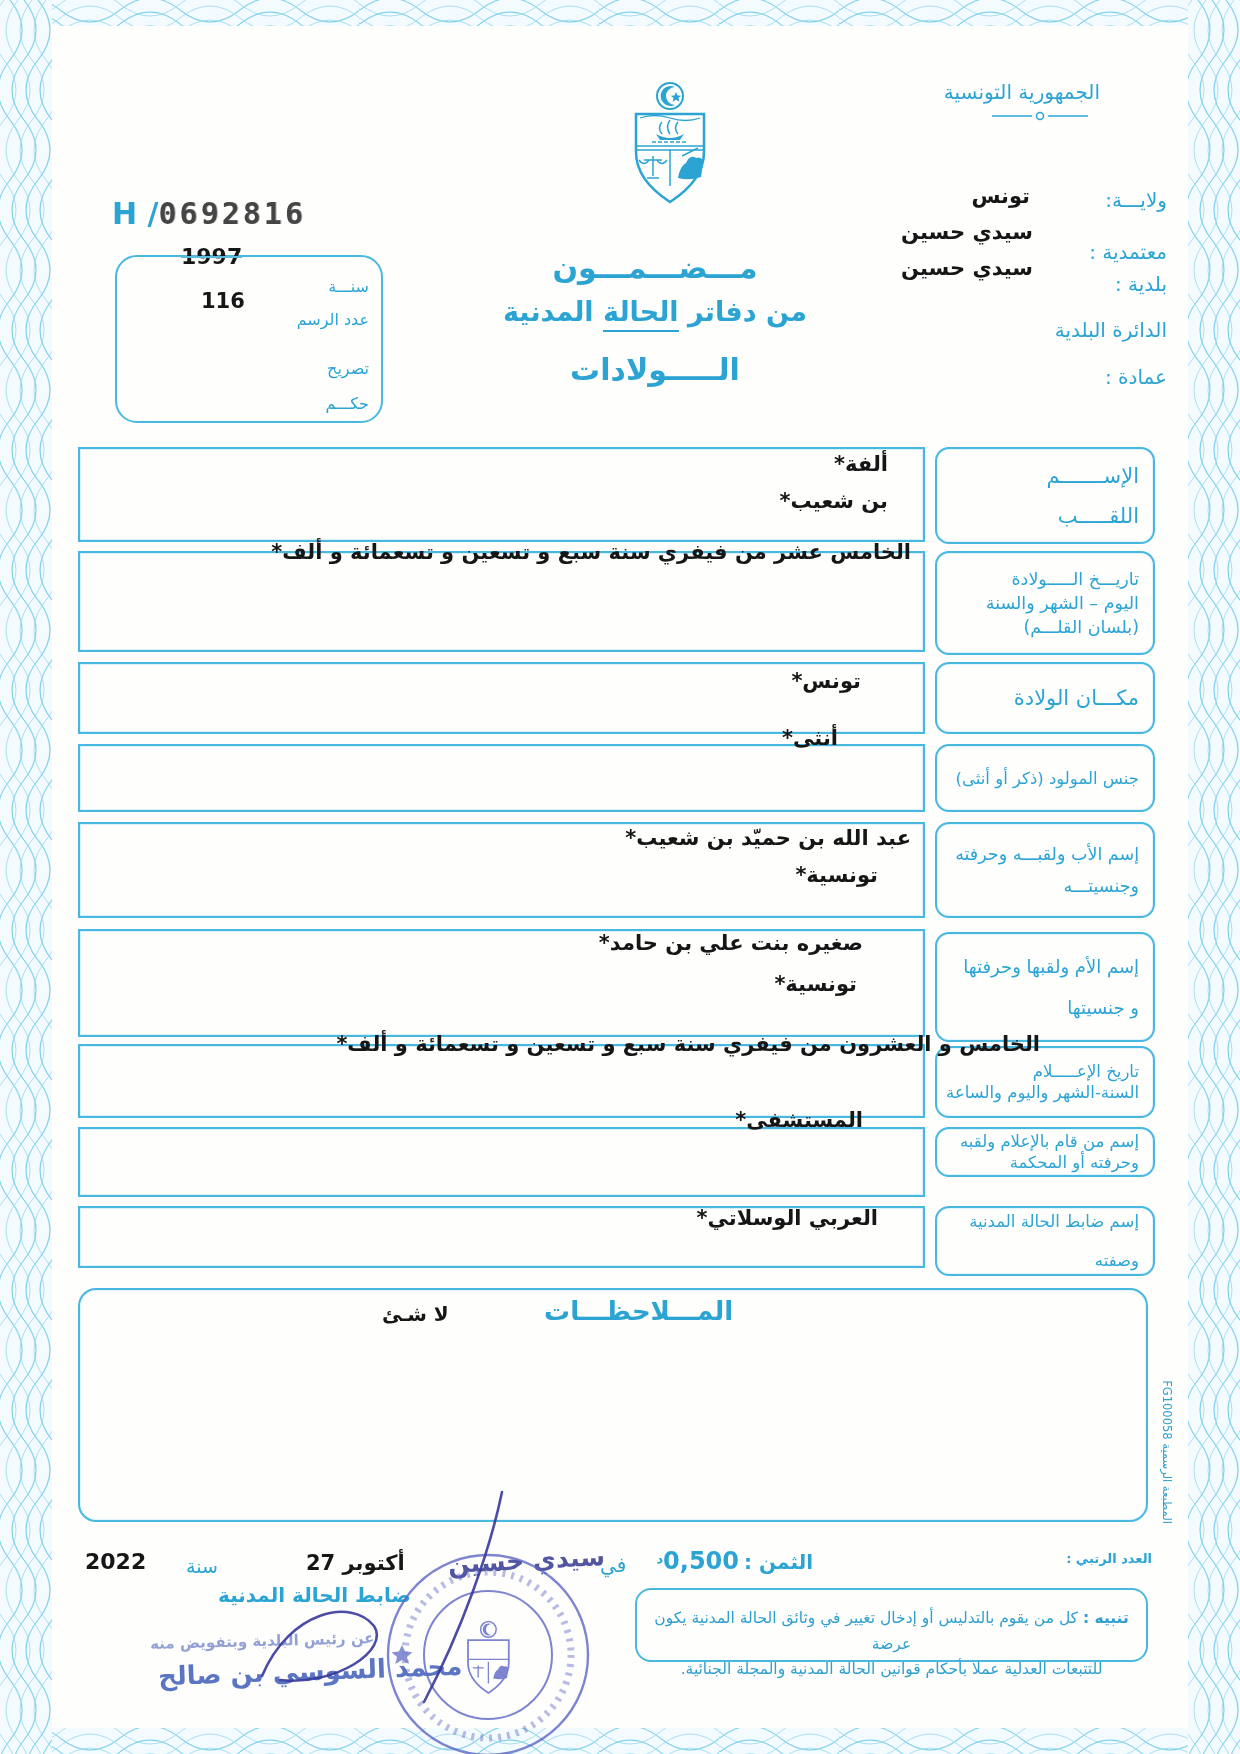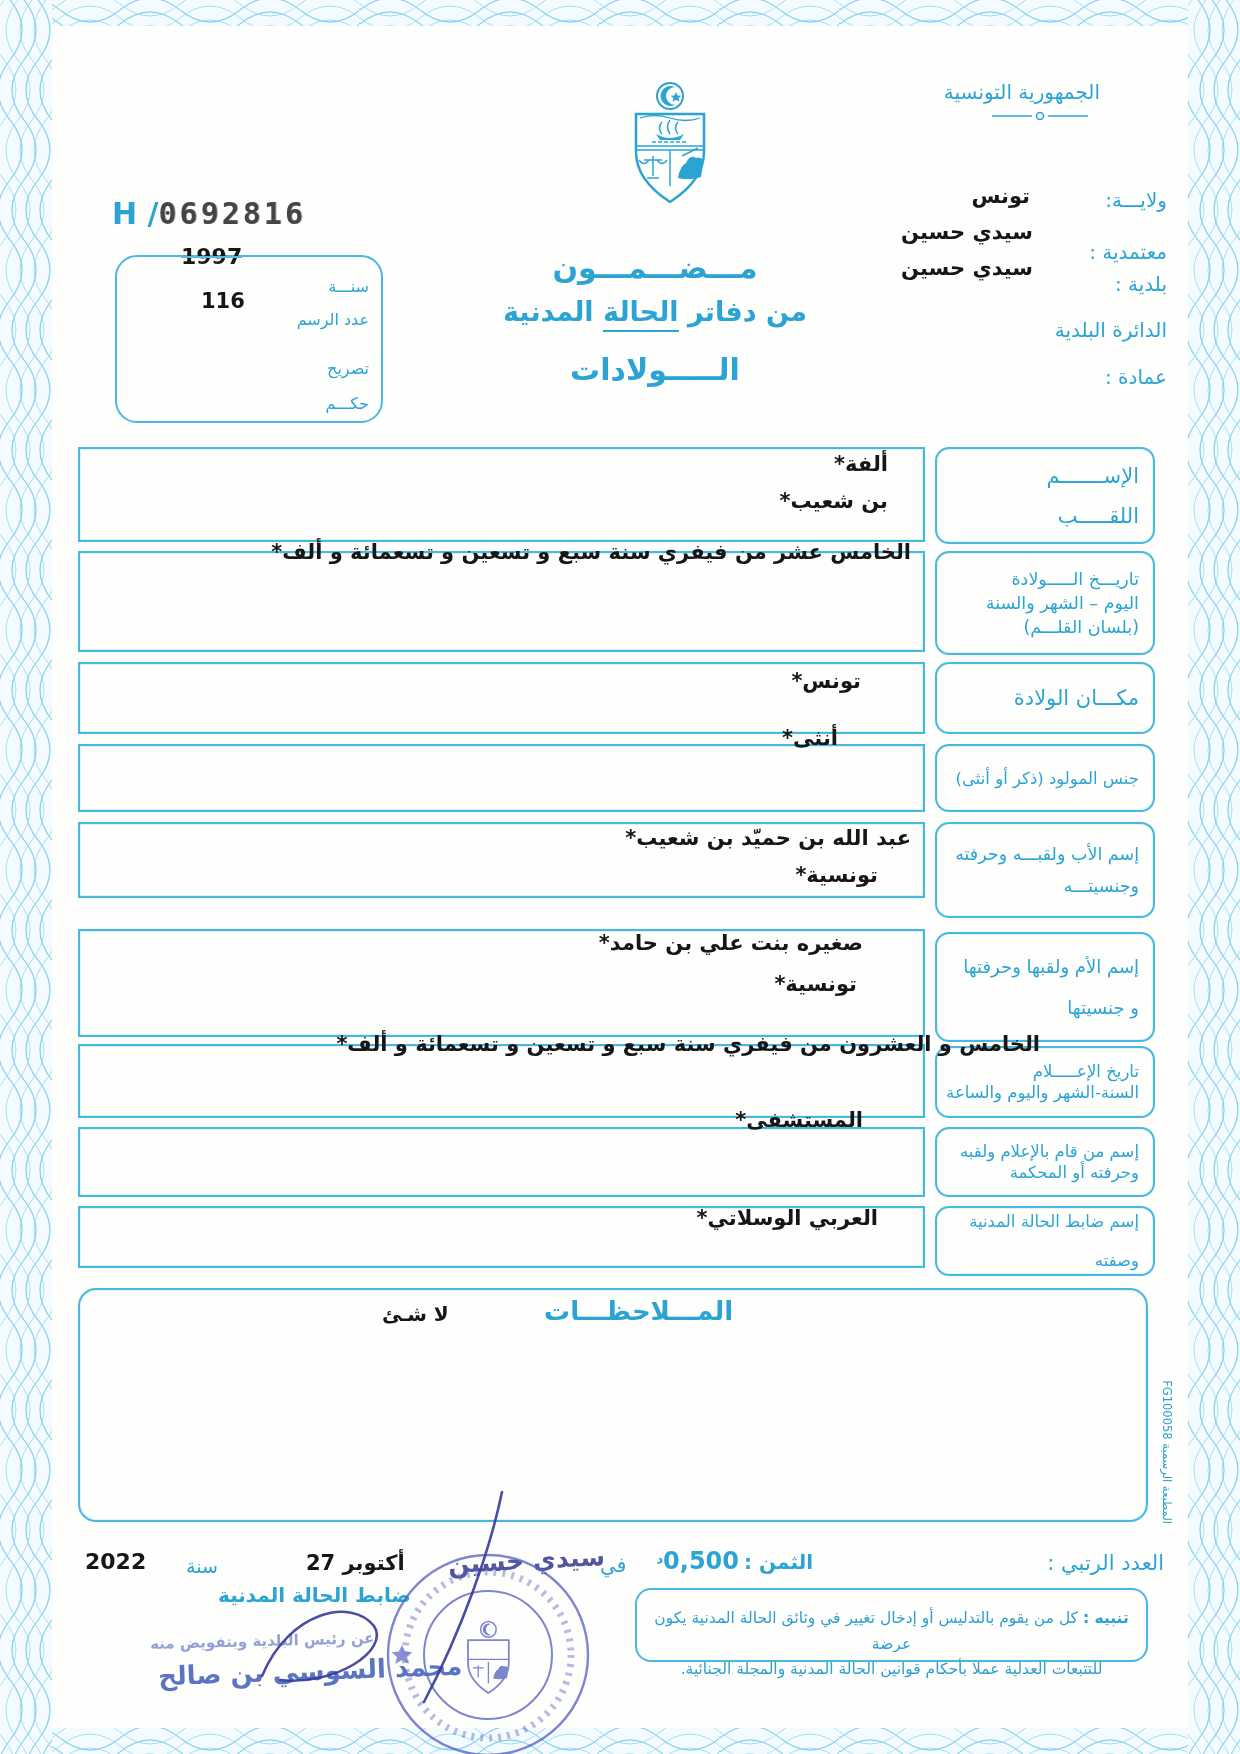--- a/index.html
+++ b/index.html
@@ -206,21 +206,21 @@
     <span>مكـــان الولادة</span>
   </div>
 
   <div class="vbox" style="top:744px;height:68px">
     <span class="vline" style="top:-20px;right:85px">أنثى*</span>
   </div>
   <div class="lbox" style="top:744px;height:68px;font-size:16.5px">
     <span>جنس المولود (ذكر أو أنثى)</span>
   </div>
 
-  <div class="vbox" style="top:822px;height:76px">
+  <div class="vbox" style="top:822px;height:96px">
     <span class="vline" style="top:2px;right:12px">عبد الله بن حميّد بن شعيب*</span>
     <span class="vline" style="top:39px;right:45px">تونسية*</span>
   </div>
   <div class="lbox" style="top:822px;height:96px;row-gap:12px;font-size:17.5px">
     <span>إسم الأب ولقبـــه وحرفته</span>
     <span>وجنسيتـــه</span>
   </div>
 
   <div class="vbox" style="top:929px;height:108px">
     <span class="vline" style="top:0px;right:60px">صغيره بنت علي بن حامد*</span>
@@ -235,40 +235,40 @@
     <span class="vline" style="top:-14px;right:-117px">الخامس و العشرون من فيفري سنة سبع و تسعين و تسعمائة و ألف*</span>
   </div>
   <div class="lbox" style="top:1046px;height:72px;row-gap:2px;font-size:16.5px">
     <span>تاريخ الإعـــــلام</span>
     <span>السنة-الشهر واليوم والساعة</span>
   </div>
 
   <div class="vbox" style="top:1127px;height:70px">
     <span class="vline" style="top:-21px;right:60px">المستشفى*</span>
   </div>
-  <div class="lbox" style="top:1127px;height:70px;row-gap:2px;font-size:16.5px">
+  <div class="lbox" style="top:1127px;height:50px;row-gap:2px;font-size:16.5px">
     <span>إسم من قام بالإعلام ولقبه</span>
     <span>وحرفته أو المحكمة</span>
   </div>
 
   <div class="vbox" style="top:1206px;height:62px">
     <span class="vline" style="top:-2px;right:45px">العربي الوسلاتي*</span>
   </div>
   <div class="lbox" style="top:1206px;height:70px;row-gap:20px;font-size:16.5px">
     <span>إسم ضابط الحالة المدنية</span>
     <span>وصفته</span>
   </div>
 
   <div class="notes-box"></div>
   <div class="abs blue" style="left:544px;top:1296px;font-size:26px;font-weight:bold">المـــلاحظـــات</div>
   <div class="abs ink" style="left:382px;top:1302px;font-size:20px;font-weight:bold">لا شـئ</div>
 
   <div class="imprint">المطبعة الرسمية FG100058</div>
 
-  <div class="abs blue" style="right:76px;top:1551px;font-size:21px;font-weight:normal">العدد الرتبي :</div>
+  <div class="abs blue" style="right:88px;top:1551px;font-size:13px;font-weight:bold">العدد الرتبي :</div>
 
   <div class="abs" style="right:427px;top:1547px">
     <span class="blue" style="font-size:20px;font-weight:bold">الثمن :</span>
     <span class="blue" style="font-size:24px;font-weight:bold">0,500</span><span class="blue" style="font-size:13px;font-weight:bold;vertical-align:super">د</span>
   </div>
 
   <div class="abs blue" style="left:600px;top:1553px;font-size:20px">في</div>
   <div class="abs hand" style="left:448px;top:1546px;font-size:25px;font-weight:bold;transform:rotate(-3deg);opacity:.85;letter-spacing:1px">سيدي حسين</div>
   <div class="abs ink" style="left:306px;top:1551px;font-size:21px;font-weight:bold;direction:ltr">27 أكتوبر</div>
   <div class="abs blue" style="left:186px;top:1555px;font-size:19px">سنة</div>

